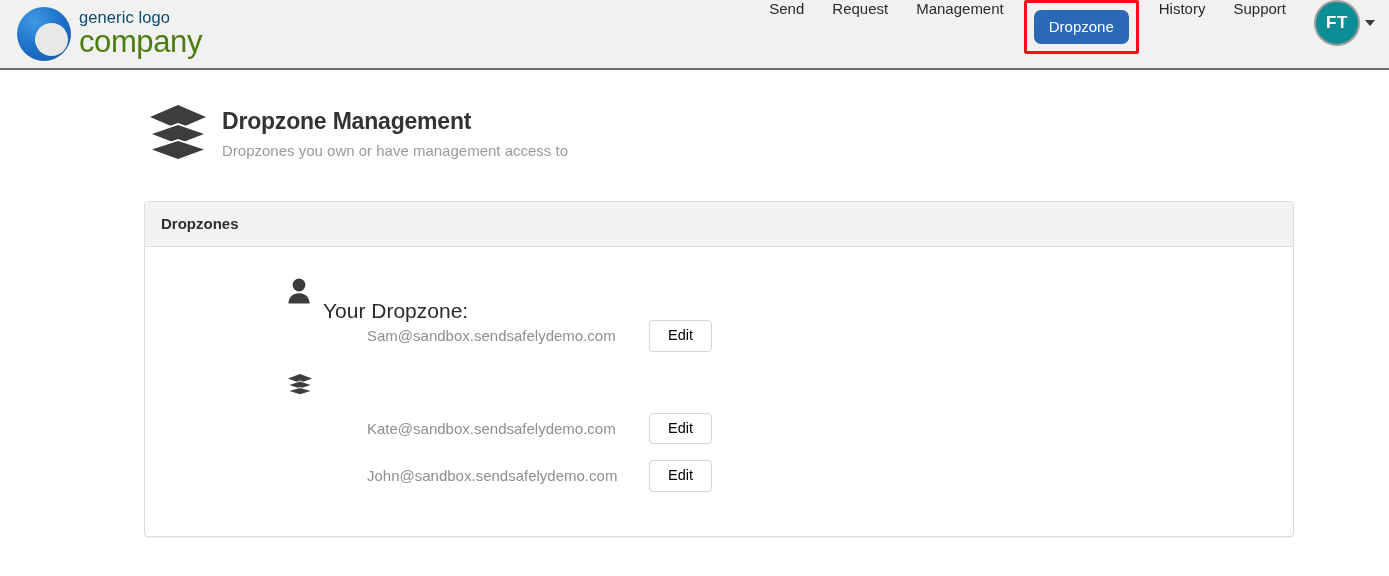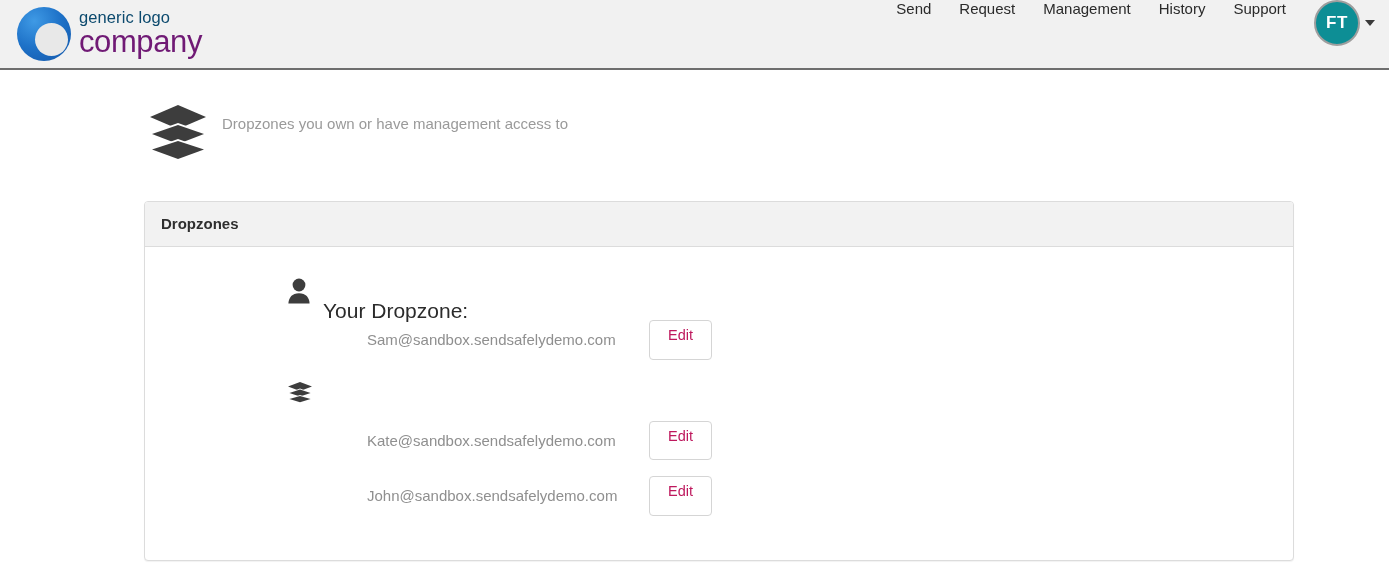--- a/index.html
+++ b/index.html
@@ -52,21 +52,21 @@
   }
   .brand-top {
     font-size: 16.5px;
     color: #0c4a6e;
     letter-spacing: 0.1px;
     display: block;
     margin-bottom: 1px;
   }
   .brand-bottom {
     font-size: 31px;
-    color: #701a75;
+    color: #4d7c0f;
     letter-spacing: -0.4px;
     display: block;
   }
 
   .nav {
     position: absolute;
     right: 14px;
     top: 0;
     height: 76px;
     display: flex;
@@ -192,25 +192,25 @@
   }
   .row-email {
     font-size: 15px;
     color: #8f8f8f;
     width: 282px;
     flex: 0 0 282px;
   }
   .edit-btn {
     font-family: "Liberation Sans", sans-serif;
     font-size: 14.5px;
-    color: #be185d;
+    color: #000000;
     background: #ffffff;
     border: 1px solid #d5d5d5;
     border-radius: 4px;
-    padding: 7px 18px 16px;
+    padding: 7px 18px 8px;
     cursor: pointer;
     line-height: 1;
   }
   .group + .group { margin-top: 19px; }
 
   .person-icon { width: 24px; height: 26px; }
   .stack-icon-sm { width: 26px; height: 22px; }
 </style>
 </head>
 <body>
@@ -226,40 +226,44 @@
       <span class="brand-top">generic logo</span>
       <span class="brand-bottom">company</span>
     </div>
   </div>
 
   <div class="nav">
     <a class="nav-link">Send</a>
     <a class="nav-link">Request</a>
     <a class="nav-link">Management</a>
 
+    <div class="nav-highlight">
+      <div class="nav-pill">Dropzone</div>
+    </div>
 
     <a class="nav-link">History</a>
     <a class="nav-link">Support</a>
 
     <div class="avatar-wrap">
       <div class="avatar">FT</div>
       <div class="caret"></div>
     </div>
   </div>
 </div>
 
 <div class="page-head">
   <svg class="stack-icon-lg" viewBox="0 0 60 58">
     <path d="M30 2 L58 14 L30 26 L2 14 Z" fill="#3d3d3d"></path>
     <path d="M30 20 L58 30 L30 42 L2 30 Z" fill="#ffffff"></path>
     <path d="M30 22 L56 31 L30 41 L4 31 Z" fill="#3d3d3d"></path>
     <path d="M30 36 L58 46 L30 57 L2 46 Z" fill="#ffffff"></path>
     <path d="M30 38 L56 46.5 L30 56 L4 46.5 Z" fill="#3d3d3d"></path>
   </svg>
   <div class="page-titles">
+    <div class="page-title">Dropzone Management</div>
     <div class="page-sub">Dropzones you own or have management access to</div>
   </div>
 </div>
 
 <div class="panel">
   <div class="panel-head">Dropzones</div>
 
   <div class="panel-body">
 
     <div class="group">

